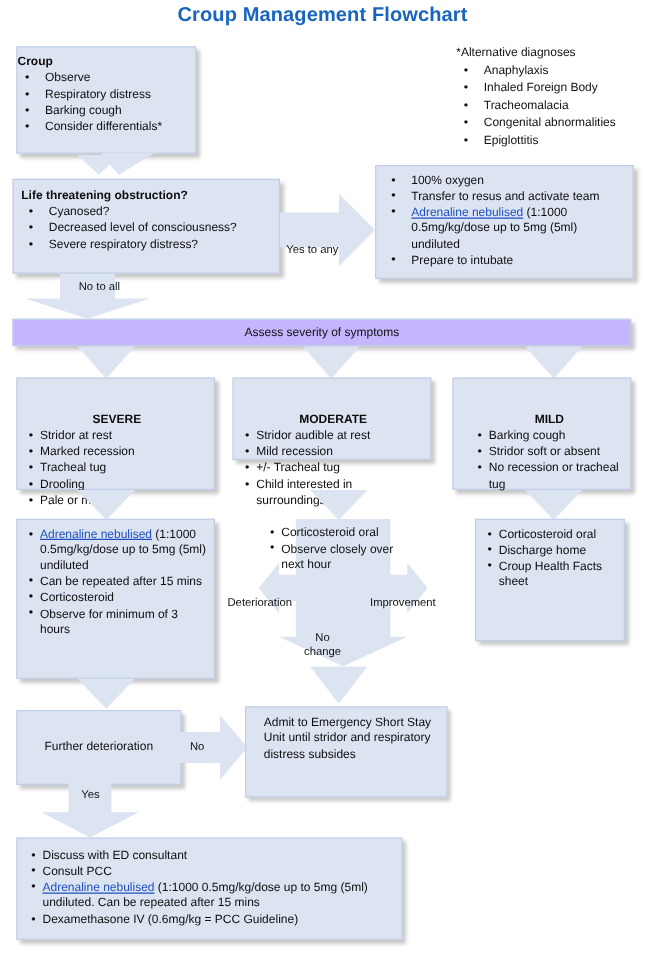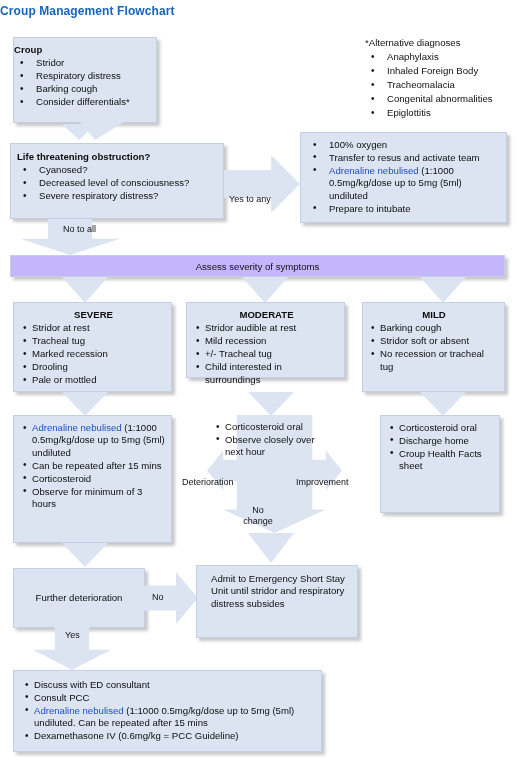--- a/index.html
+++ b/index.html
@@ -12,44 +12,44 @@
     position:relative;
     overflow:hidden;
     -webkit-font-smoothing:antialiased;
   }
   #stage{position:absolute;left:0;top:0;width:516px;height:768px;}
 
   
   .abs{position:absolute;box-sizing:border-box;}
 
   .title{
-    width:516px;top:4px;left:0;
-    font-size:12px;font-weight:bold;color:#1765BE;
+    width:516px;text-align:center;top:4px;left:0;
+    font-size:16px;font-weight:bold;color:#1765BE;
     letter-spacing:0.1px;
   }
 
   .box{
     background:#DCE4F2;
     border:1px solid #C3CFE6;
     box-shadow:3px 3px 3px rgba(0,0,0,0.22);
     font-size:9.6px;
     line-height:12.4px;
     color:#0d0d0d;
   }
   .nofill{background:transparent;border:none;box-shadow:none;}
 
   ul.bl{margin:0;padding:0;list-style:none;}
   ul.bl li{position:relative;padding-left:11px;margin:0 0 0.5px 0;}
   ul.bl li:before{content:"\2022";position:absolute;left:2px;top:-0.5px;font-size:10px;}
   ul.bl.wide li{padding-left:22px;}
   ul.bl.wide li:before{left:6px;}
 
   .hdr{font-weight:bold;margin-bottom:1px;}
-  .ctr{text-align:center;}
-  .link{color:#1F4FBF;}
+  .ctr{text-align:center;margin-top:21px;}
+  .link{color:#1F4FBF;text-decoration:underline;}
 
   .note{font-size:9.6px;line-height:13.4px;color:#111;}
   .note .nhdr{margin-bottom:1px;}
 
   .banner{
     background:#c4b5fd;border:1px solid #C3CFE6;
     box-shadow:3px 3px 3px rgba(0,0,0,0.22);
     display:flex;align-items:center;justify-content:center;
     font-size:9.6px;
   }
@@ -81,21 +81,21 @@
 </head>
 <body>
 
 <div id="stage">
 
   <div class="abs title">Croup Management Flowchart</div>
 
   <div class="abs box" style="left:13px;top:37px;width:144px;height:86px;padding:6px 5px 0 0;">
     <div class="hdr">Croup</div>
     <ul class="bl wide">
-      <li>Stridor</li>
+      <li>Observe</li>
       <li>Respiratory distress</li>
       <li>Barking cough</li>
       <li>Consider differentials*</li>
     </ul>
   </div>
 
   <div class="abs arw arw-callout-tail" style="left:80px;top:122px;width:44px;height:18px;"></div>
   <div class="abs arw arw-tri-down" style="left:62px;top:124px;width:34px;height:16px;"></div>
 
   <div class="abs note" style="left:365px;top:36px;width:151px;">
@@ -138,38 +138,38 @@
   </div>
 
   <div class="abs arw arw-tri-down" style="left:62px;top:277px;width:46px;height:26px;"></div>
   <div class="abs arw arw-tri-down" style="left:242px;top:277px;width:46px;height:26px;"></div>
   <div class="abs arw arw-tri-down" style="left:420px;top:277px;width:46px;height:26px;"></div>
 
   <div class="abs box" style="left:13px;top:302px;width:159px;height:90px;padding:6px 5px 0 7px;">
     <div class="hdr ctr">SEVERE</div>
     <ul class="bl">
       <li>Stridor at rest</li>
+      <li>Marked recession</li>
       <li>Tracheal tug</li>
-      <li>Marked recession</li>
       <li>Drooling</li>
       <li>Pale or mottled</li>
     </ul>
   </div>
 
-  <div class="abs box" style="left:186px;top:302px;width:159px;height:76px;padding:6px 5px 5px 7px;">
+  <div class="abs box" style="left:186px;top:302px;width:159px;height:66px;padding:6px 5px 5px 7px;">
     <div class="hdr ctr">MODERATE</div>
     <ul class="bl">
       <li>Stridor audible at rest</li>
       <li>Mild recession</li>
       <li>+/- Tracheal tug</li>
       <li>Child interested in surroundings</li>
     </ul>
   </div>
 
-  <div class="abs box" style="left:362px;top:302px;width:143px;height:90px;padding:6px 5px 0 6px;">
+  <div class="abs box" style="left:362px;top:302px;width:143px;height:90px;padding:6px 5px 0 17px;">
     <div class="hdr ctr">MILD</div>
     <ul class="bl">
       <li>Barking cough</li>
       <li>Stridor soft or absent</li>
       <li>No recession or tracheal tug</li>
     </ul>
   </div>
 
   <div class="abs arw arw-tri-down" style="left:62px;top:392px;width:46px;height:24px;"></div>
   <div class="abs arw arw-tri-down" style="left:248px;top:392px;width:46px;height:24px;"></div>

